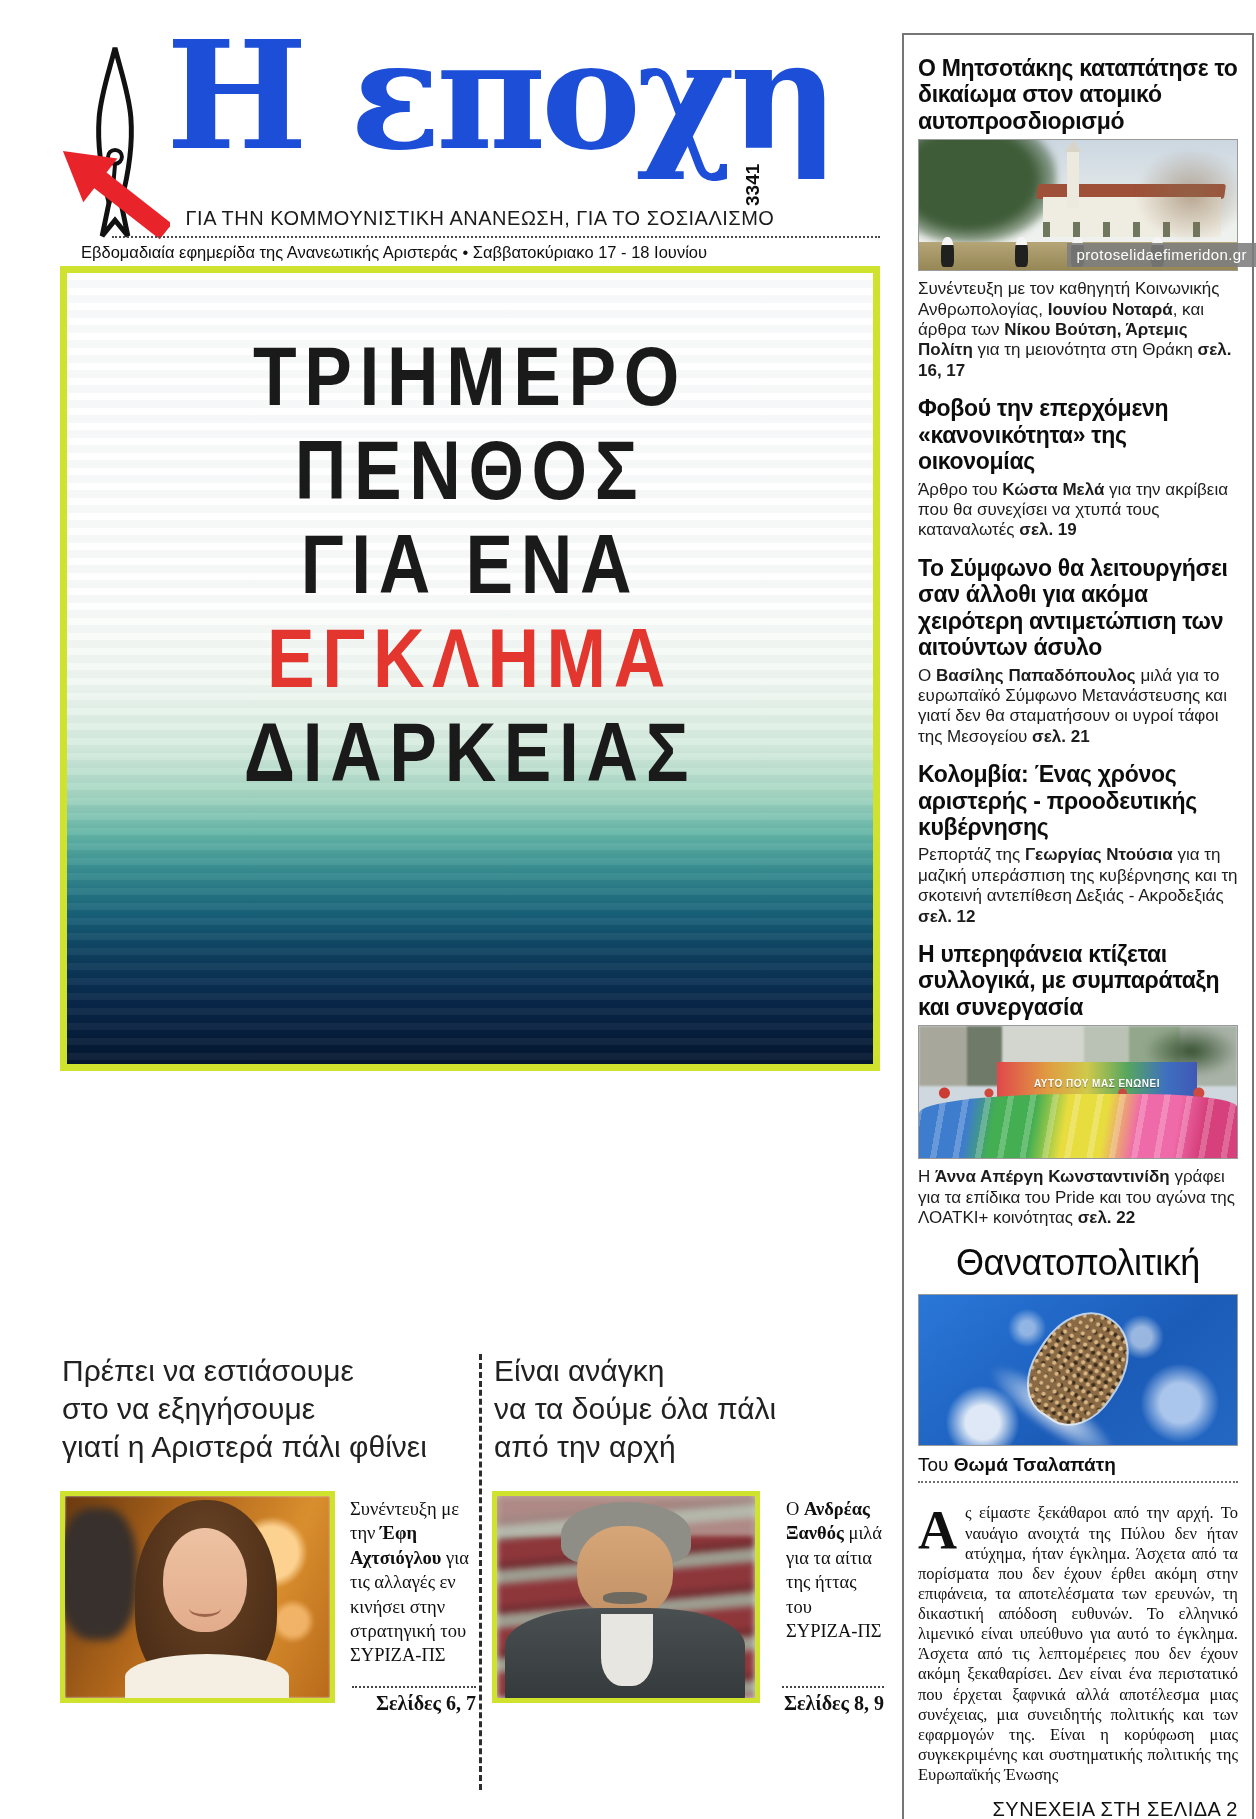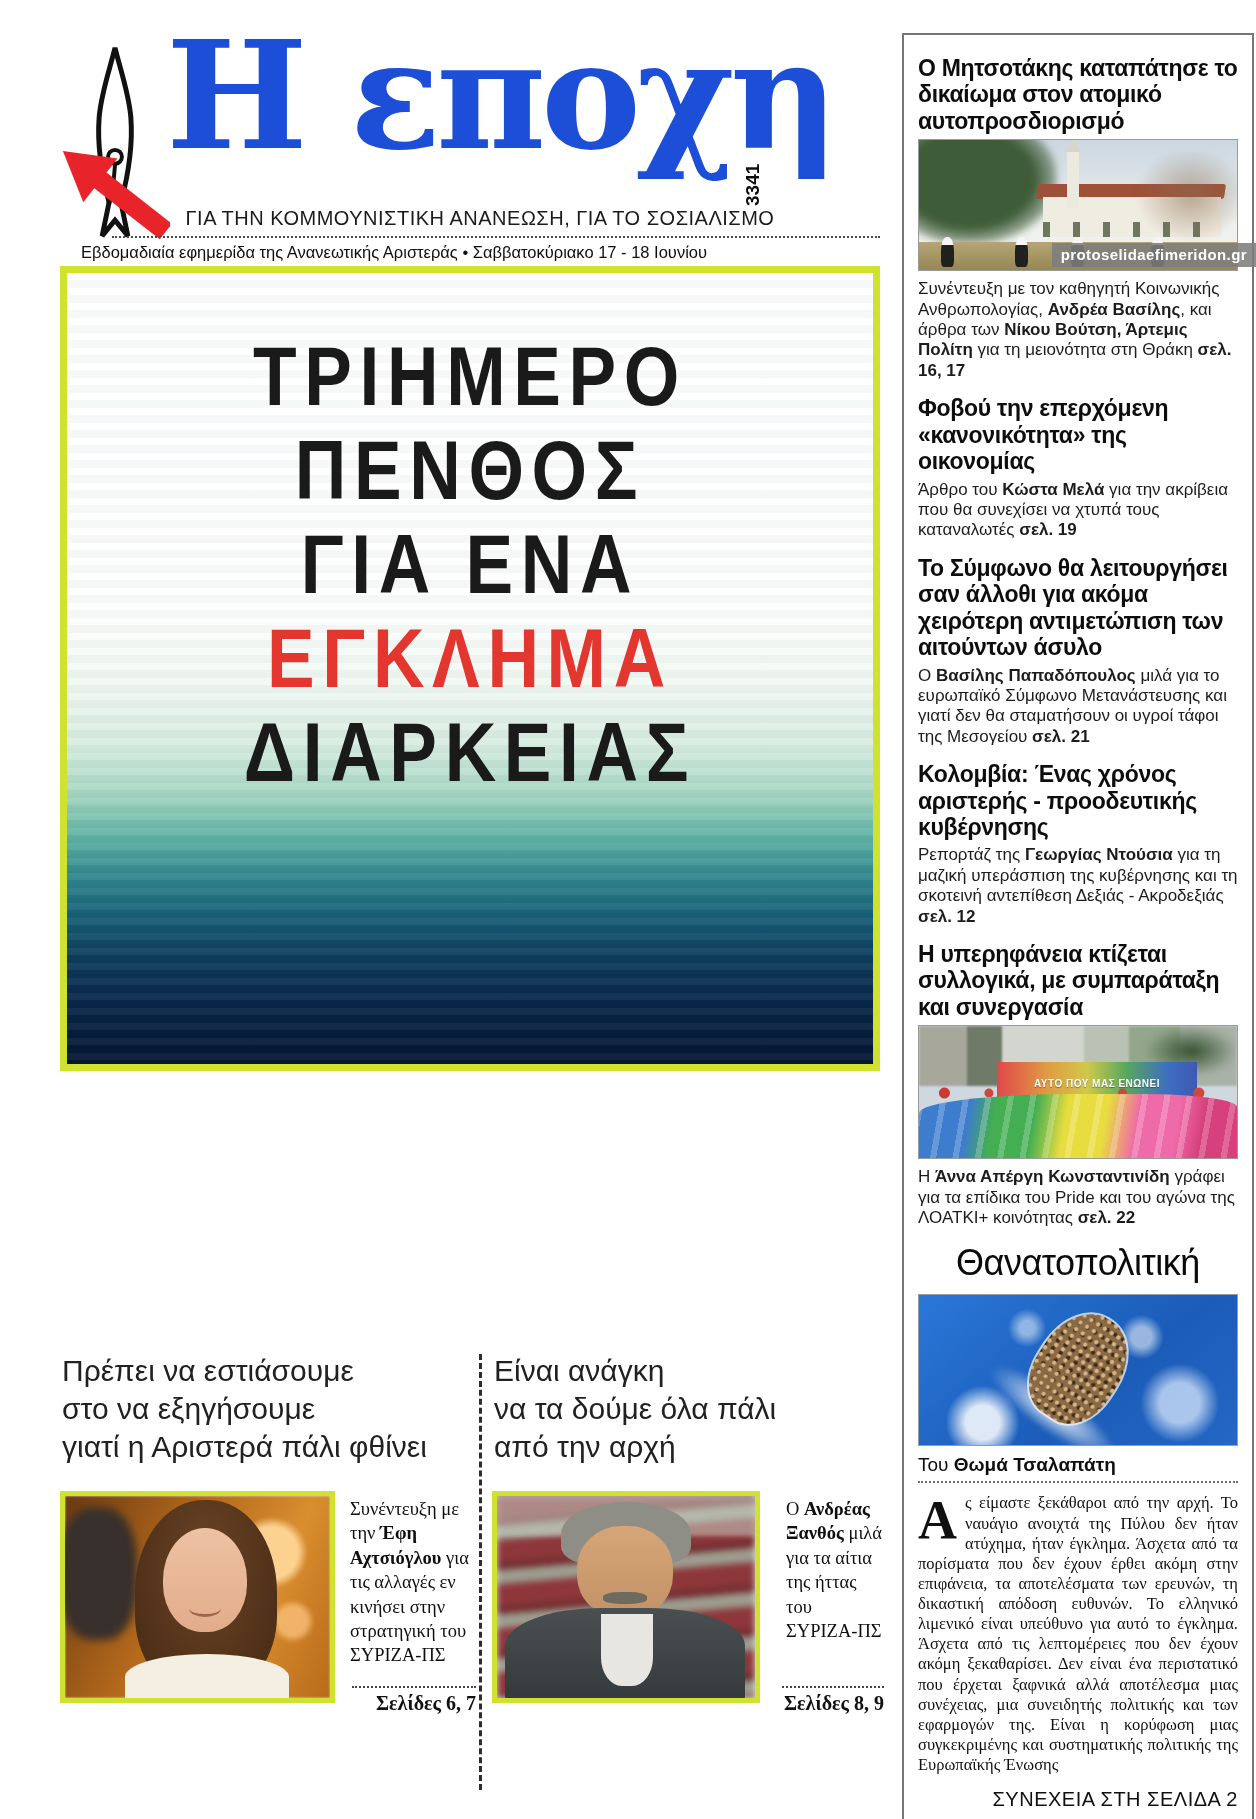--- a/index.html
+++ b/index.html
@@ -55,29 +55,29 @@
       border:2px solid #767676;background:#fff;padding:12px 14px 14px}
   .sb-art{margin-bottom:14px}
   .sb-h{margin:8px 0 5px;font-weight:bold;font-size:23px;line-height:1.15;letter-spacing:-.3px;color:#0d0d0d}
   .sb-p{margin:0;font-size:17px;line-height:1.2;color:#1c1c1c}
   .sb-photo{position:relative;width:100%;border:1px solid #9a9a9a;box-sizing:border-box;
       overflow:hidden;margin:3px 0 8px;background:#cfd8de}
   .mosque-photo{height:132px}
   .pride-photo{height:134px}
   .boat-photo{height:152px;margin-bottom:8px}
   .op-title{margin:4px 0 10px;text-align:center;font-weight:normal;font-size:36px;letter-spacing:-.5px;color:#0b0b0b}
-  .op-byline{font-size:19px;border-bottom:2px dotted #6f6f6f;padding-bottom:5px;margin-bottom:10px;color:#0e0e0e}
+  .op-byline{font-size:19px;border-bottom:2px dotted #6f6f6f;padding-bottom:5px;margin-bottom:20px;color:#0e0e0e}
   .op-body{margin:0;font-family:"Liberation Serif",serif;font-size:16.5px;line-height:1.22;
       text-align:justify;color:#101010}
   .dropcap{float:left;font-family:"Liberation Serif",serif;font-weight:bold;font-size:54px;
       line-height:.82;margin:5px 8px 0 0}
   .op-cont{margin-top:13px;text-align:right;font-size:20px;letter-spacing:.5px;color:#101010}
 
   .watermark{position:absolute;right:0;top:243px;background:rgba(125,125,125,.88);color:#fff;
-      font-weight:bold;font-size:15px;letter-spacing:.4px;padding:3px 9px 4px}
+      font-weight:normal;font-size:15px;letter-spacing:.4px;padding:3px 9px 4px}
 
   
   .abs{position:absolute}
   
   .ph-sky{inset:0;background:linear-gradient(#ccd7e1,#eef1ee 65%)}
   .ph-tree-l{left:-14px;top:-8px;width:152px;height:112px;filter:blur(3px);
       background:radial-gradient(ellipse at 42% 42%,#3f5c38 0 52%,rgba(63,92,56,.5) 68%,transparent 74%)}
   .ph-roof{right:12px;top:44px;width:188px;height:15px;background:#9e5038;border-radius:3px;transform:skewX(-8deg)}
   .ph-building{right:16px;top:57px;width:178px;height:40px;
       background:repeating-linear-gradient(90deg,rgba(88,98,70,.85) 0 7px,transparent 7px 30px) left bottom/100% 15px no-repeat,#efece1}
@@ -214,21 +214,21 @@
       <div class="abs ph-building"></div>
       <div class="abs ph-minaret"></div>
       <div class="abs ph-minaret-top"></div>
       <div class="abs ph-tree-r"></div>
       <div class="abs ph-ground"></div>
       <div class="abs ph-person" style="left:22px"></div>
       <div class="abs ph-person" style="left:96px"></div>
       <div class="abs ph-person" style="left:152px"></div>
       <div class="abs ph-person" style="left:232px"></div>
     </div>
-    <p class="sb-p"><span>Συνέντευξη με τον καθηγητή Κοινωνικής Ανθρωπολογίας, </span><span class="b">Ανδρέα Βασίλης</span><span>, και άρθρα των </span><span class="b">Νίκου Βούτση, Άρτεμις Πολίτη</span><span> για τη μειονότητα στη Θράκη </span><span class="b">σελ. 16, 17</span></p>
+    <p class="sb-p"><span>Συνέντευξη με τον καθηγητή Κοινωνικής Ανθρωπολογίας, </span><span class="b">Ιουνίου Νοταρά</span><span>, και άρθρα των </span><span class="b">Νίκου Βούτση, Άρτεμις Πολίτη</span><span> για τη μειονότητα στη Θράκη </span><span class="b">σελ. 16, 17</span></p>
   </div>
 
   <div class="sb-art">
     <h3 class="sb-h">Φοβού την επερχόμενη «κανονικότητα» της οικονομίας</h3>
     <p class="sb-p"><span>Άρθρο του </span><span class="b">Κώστα Μελά</span><span> για την ακρίβεια που θα συνεχίσει να χτυπά τους καταναλωτές </span><span class="b">σελ. 19</span></p>
   </div>
 
   <div class="sb-art">
     <h3 class="sb-h">Το Σύμφωνο θα λειτουργήσει σαν άλλοθι για ακόμα χειρότερη αντιμετώπιση των αιτούντων άσυλο</h3>
     <p class="sb-p"><span>Ο </span><span class="b">Βασίλης Παπαδόπουλος</span><span> μιλά για το ευρωπαϊκό Σύμφωνο Μετανάστευσης και γιατί δεν θα σταματήσουν οι υγροί τάφοι της Μεσογείου </span><span class="b">σελ. 21</span></p>

